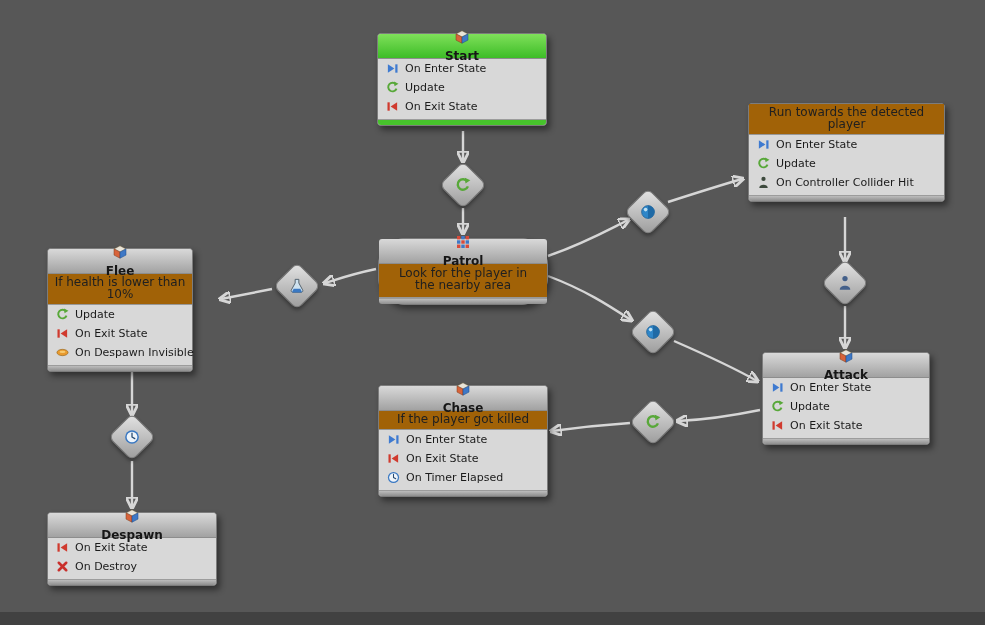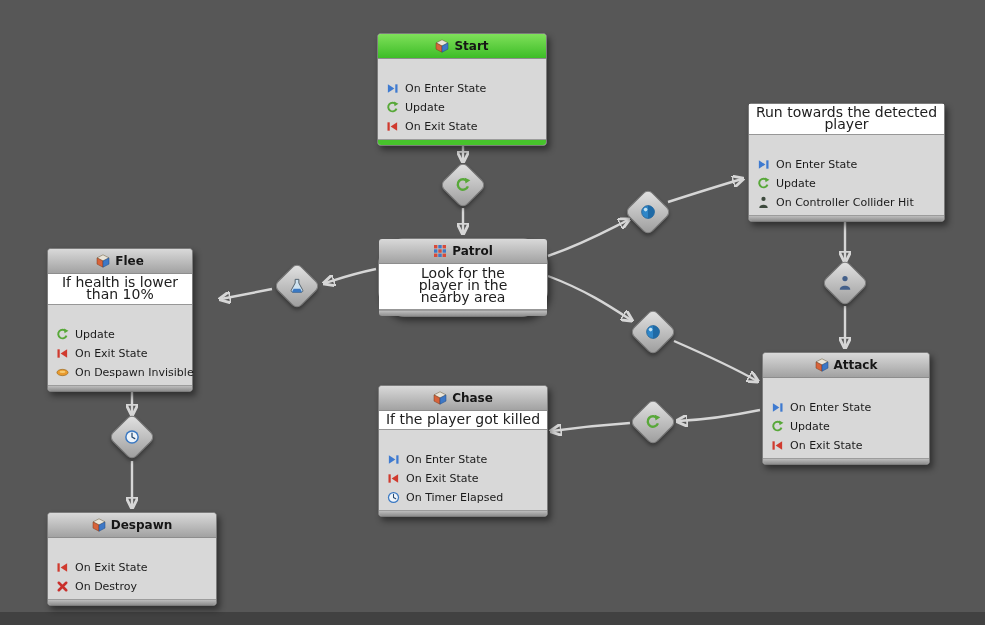--- a/index.html
+++ b/index.html
@@ -7,26 +7,26 @@
        font-family:"DejaVu Sans",sans-serif;}
   #canvas{position:absolute;inset:0;width:985px;height:625px;}
   #wires{position:absolute;left:0;top:0;z-index:1;}
   #wires path{stroke:#d6d6d6;stroke-width:2.4;fill:none;}
   .bottom-edge{position:absolute;left:0;bottom:0;width:985px;height:13px;background:#414141;z-index:0;}
 
   
   .node{position:absolute;z-index:3;box-sizing:border-box;border:1px solid #7c7c7c;border-radius:4px;
         background:#d8d8d8;box-shadow:3px 4px 6px rgba(0,0,0,0.45);}
   .node-header{height:24px;display:flex;align-items:center;justify-content:center;gap:5px;
-        background:linear-gradient(#d9d9d9,#a2a2a2);border-bottom:1px solid #8d8d8d;border-radius:3px 3px 0 0;}
+        background:linear-gradient(#d9d9d9,#a2a2a2);border-bottom:1px solid #8d8d8d;border-radius:3px 3px 0 0;flex-direction:column;}
   .node-header .title{font-size:12px;font-weight:bold;color:#161616;}
   .node.start .node-header{background:linear-gradient(#7fe05a,#3dbd27);}
-  .node-sub{background:#ffffff;text-align:center;font-size:14px;color:#202020;
+  .node-sub{background:#a16207;text-align:center;font-size:12px;color:#202020;
         padding:2px 6px 4px;line-height:12px;border-bottom:1px solid #979797;}
-  .node-body{padding:20px 0 3px;}
+  .node-body{padding:0 0 3px;}
   .row{display:flex;align-items:center;gap:6px;padding:2px 8px;height:15px;}
   .row .elabel{font-size:11px;color:#1b1b1b;white-space:nowrap;}
   .node-footer{height:5px;background:linear-gradient(#bdbdbd,#8e8e8e);border-top:1px solid #9c9c9c;
         border-radius:0 0 3px 3px;}
   .node.start .node-footer{background:#47c32c;}
   .hicon{display:inline-flex;width:14px;height:14px;}
   .eicon{display:inline-flex;width:13px;height:13px;flex:0 0 13px;}
 
   
   .transition{position:absolute;width:34px;height:34px;z-index:2;}

